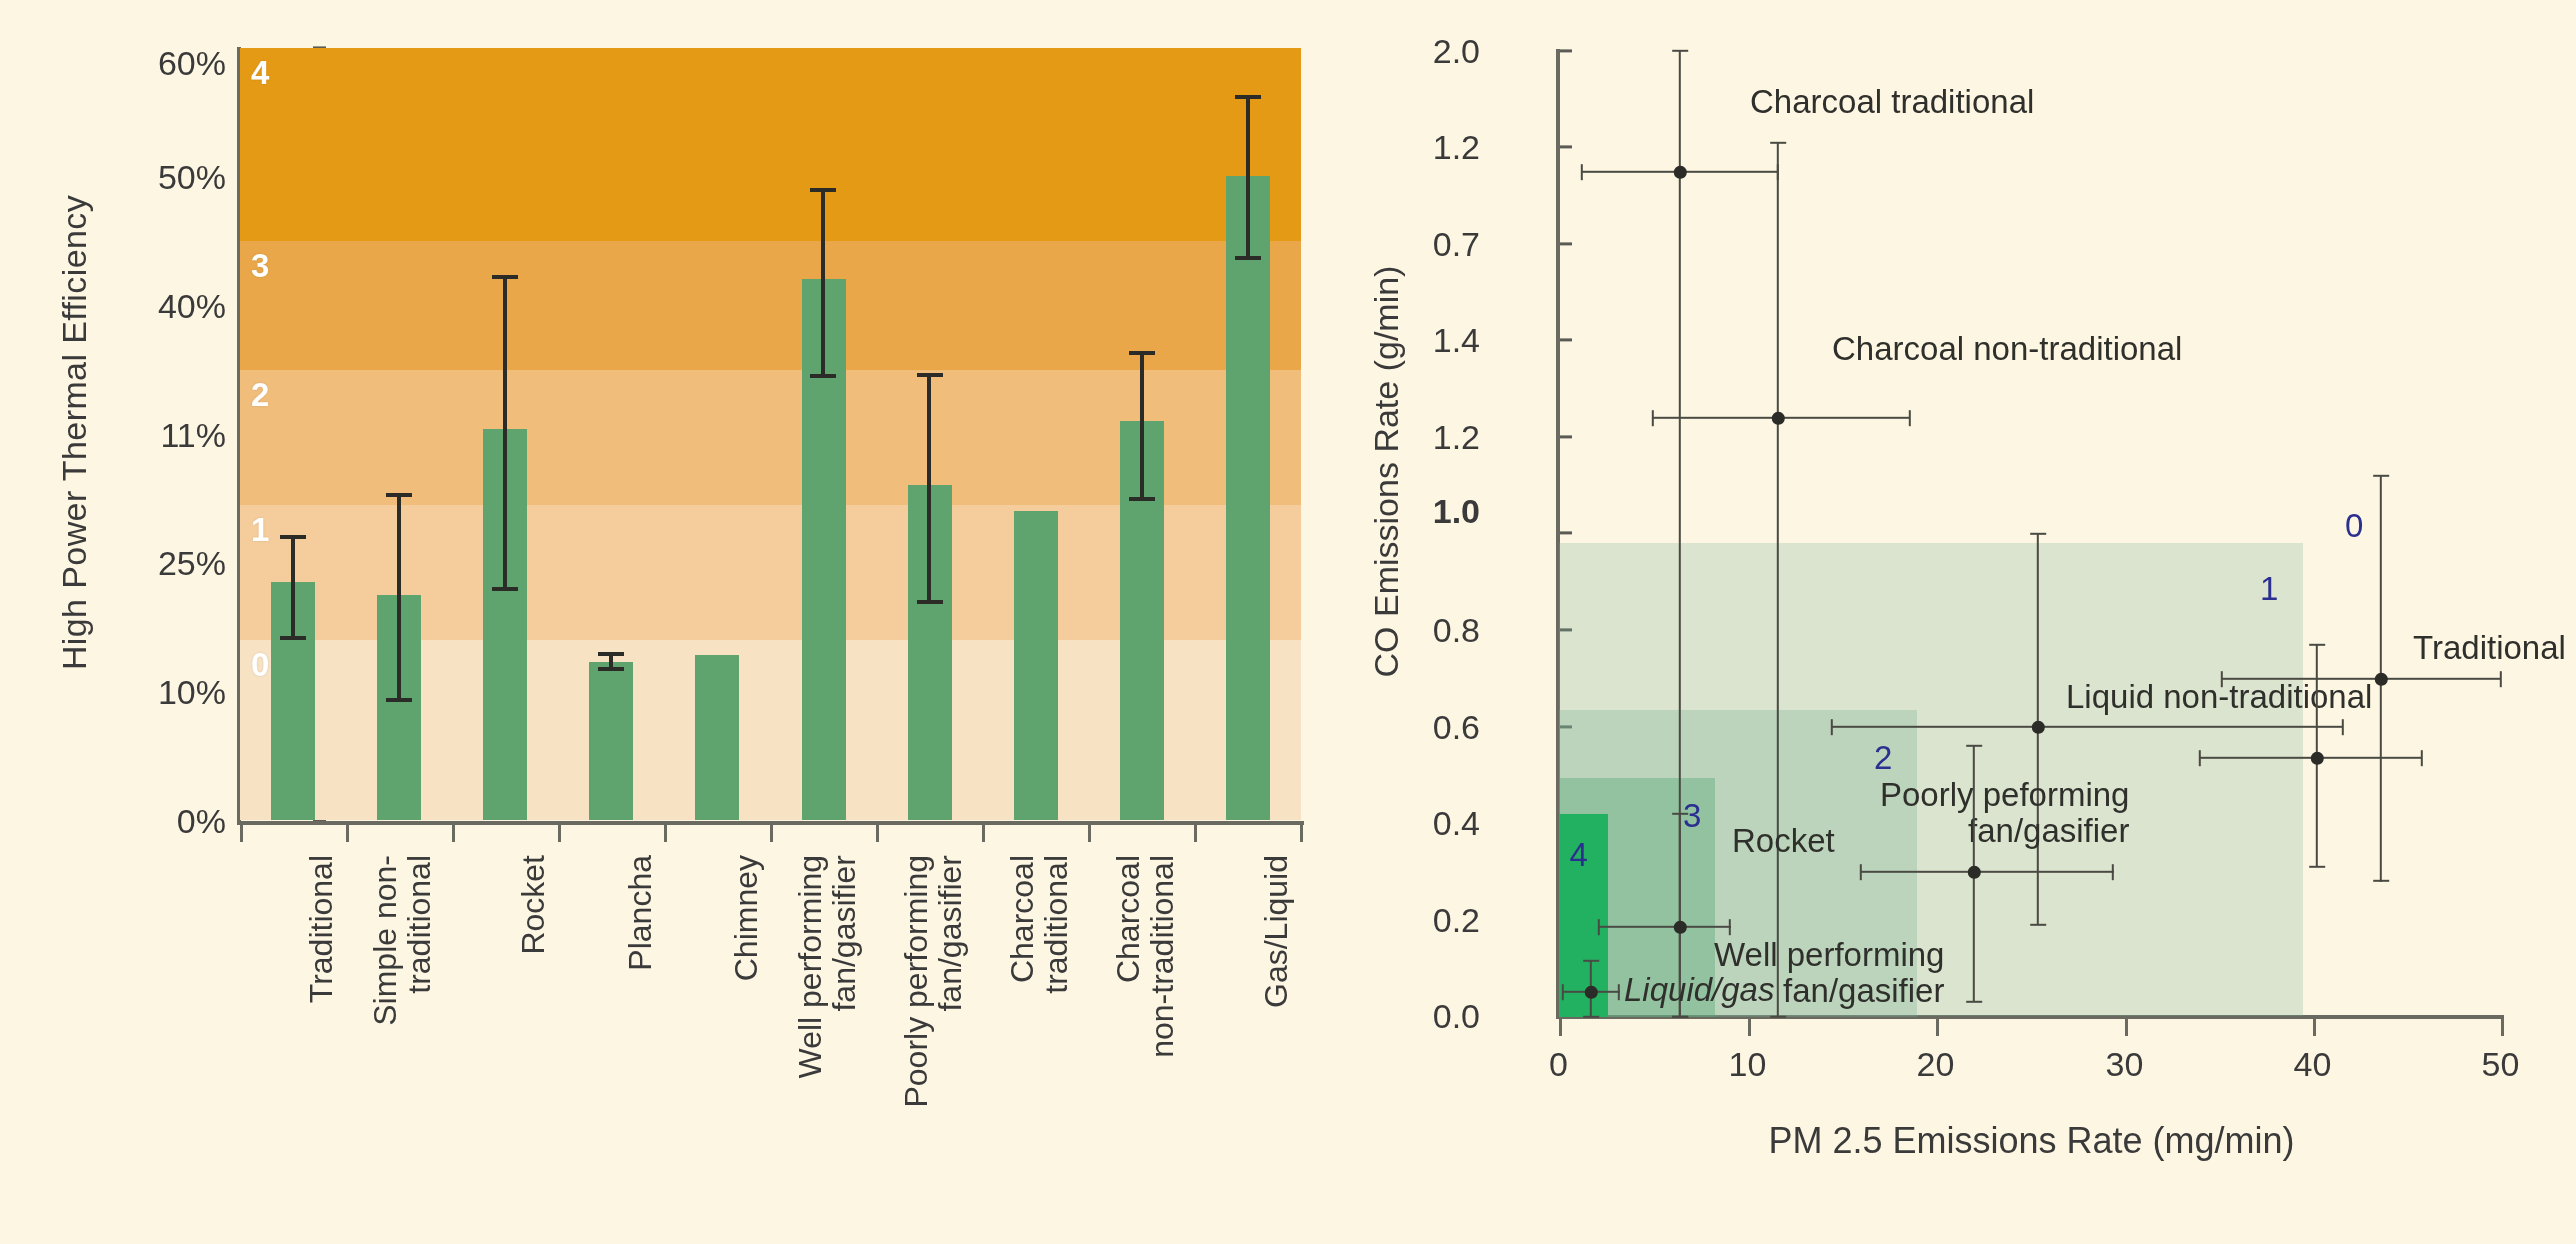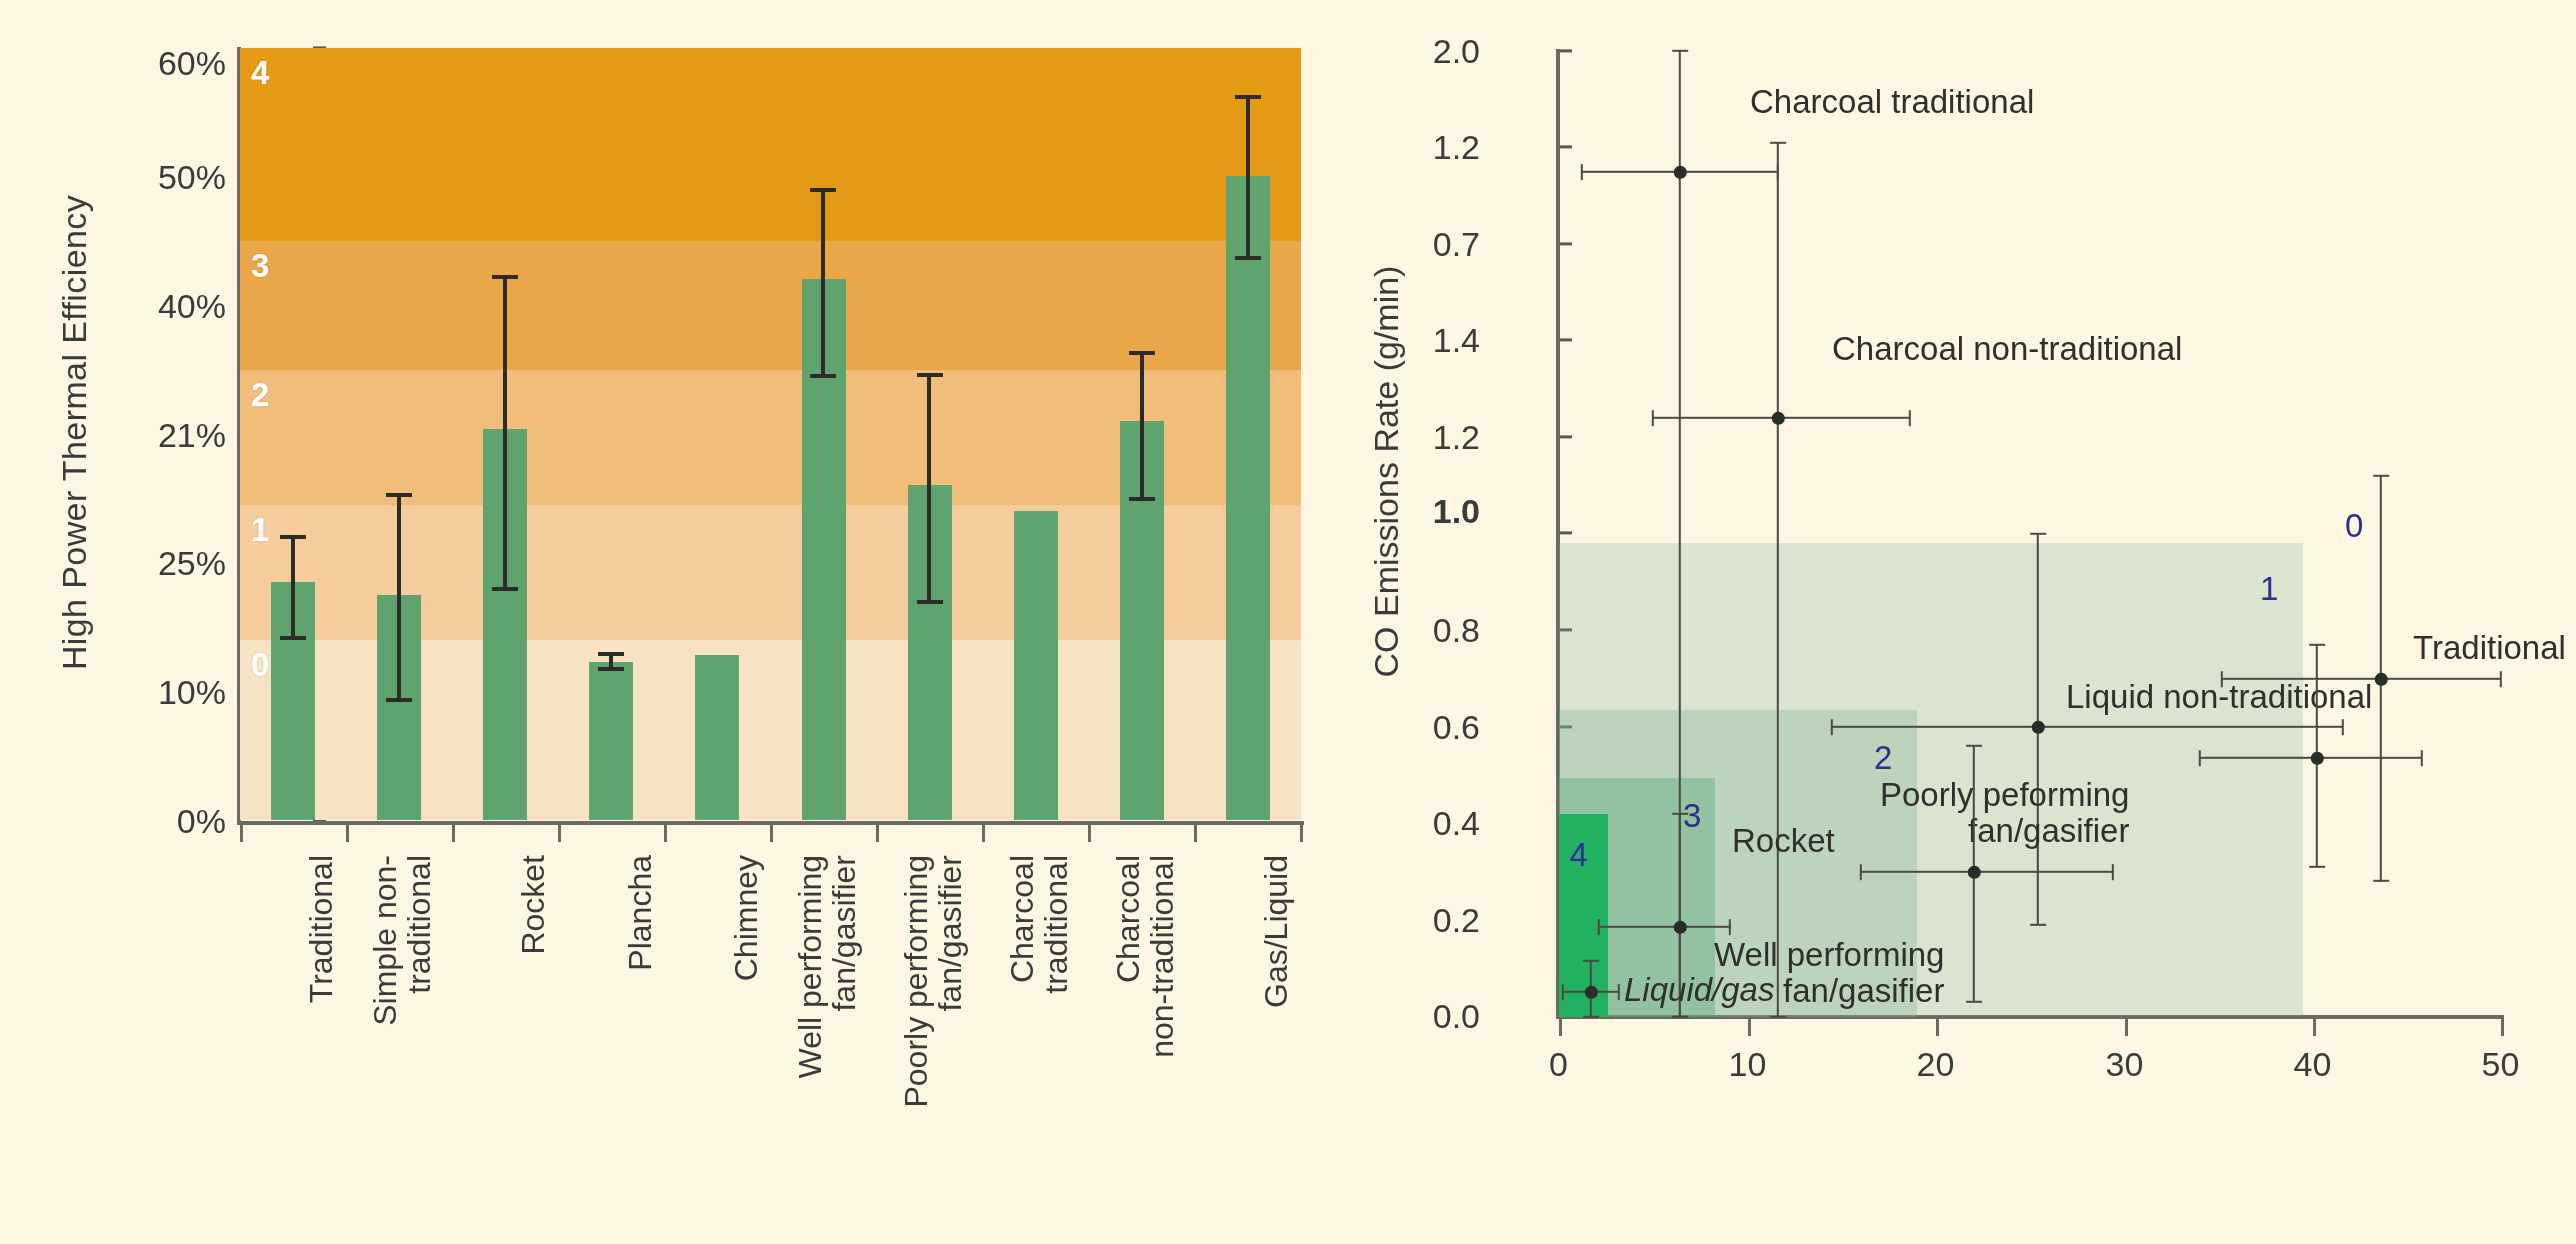--- a/index.html
+++ b/index.html
@@ -118,21 +118,21 @@
   <div id="left-panel">
     <div class="ytitle-left">High Power Thermal Efficiency</div>
     <div id="ytick-col-left">
         <div class="ytick-left" style="top: 821px;"></div>
         <div class="ylab-left" style="top: 821px;">0%</div>
         <div class="ytick-left" style="top: 692px;"></div>
         <div class="ylab-left" style="top: 692px;">10%</div>
         <div class="ytick-left" style="top: 563px;"></div>
         <div class="ylab-left" style="top: 563px;">25%</div>
         <div class="ytick-left" style="top: 435px;"></div>
-        <div class="ylab-left" style="top: 435px;">21%</div>
+        <div class="ylab-left" style="top: 435px;">11%</div>
         <div class="ytick-left" style="top: 306px;"></div>
         <div class="ylab-left" style="top: 306px;">40%</div>
         <div class="ytick-left" style="top: 177px;"></div>
         <div class="ylab-left" style="top: 177px;">50%</div>
         <div class="ytick-left" style="top: 48px;"></div>
         <div class="ylab-left" style="top: 63px;">60%</div>
       </div>
     <div id="axis-left-v"></div>
     <div id="axis-left-h"></div>
     <div id="plot-left">
@@ -321,16 +321,17 @@
         <div class="xlab-right" style="left: 424px;">10</div>
         <div class="xtick-right" style="left: 612px;"></div>
         <div class="xlab-right" style="left: 612px;">20</div>
         <div class="xtick-right" style="left: 801px;"></div>
         <div class="xlab-right" style="left: 801px;">30</div>
         <div class="xtick-right" style="left: 989px;"></div>
         <div class="xlab-right" style="left: 989px;">40</div>
         <div class="xtick-right" style="left: 1177px;"></div>
         <div class="xlab-right" style="left: 1177px;">50</div>
       </div>
+    <div class="xtitle-right">PM 2.5 Emissions Rate (mg/min)</div>
   </div>
 
 </div>
 
 
 </body></html>

